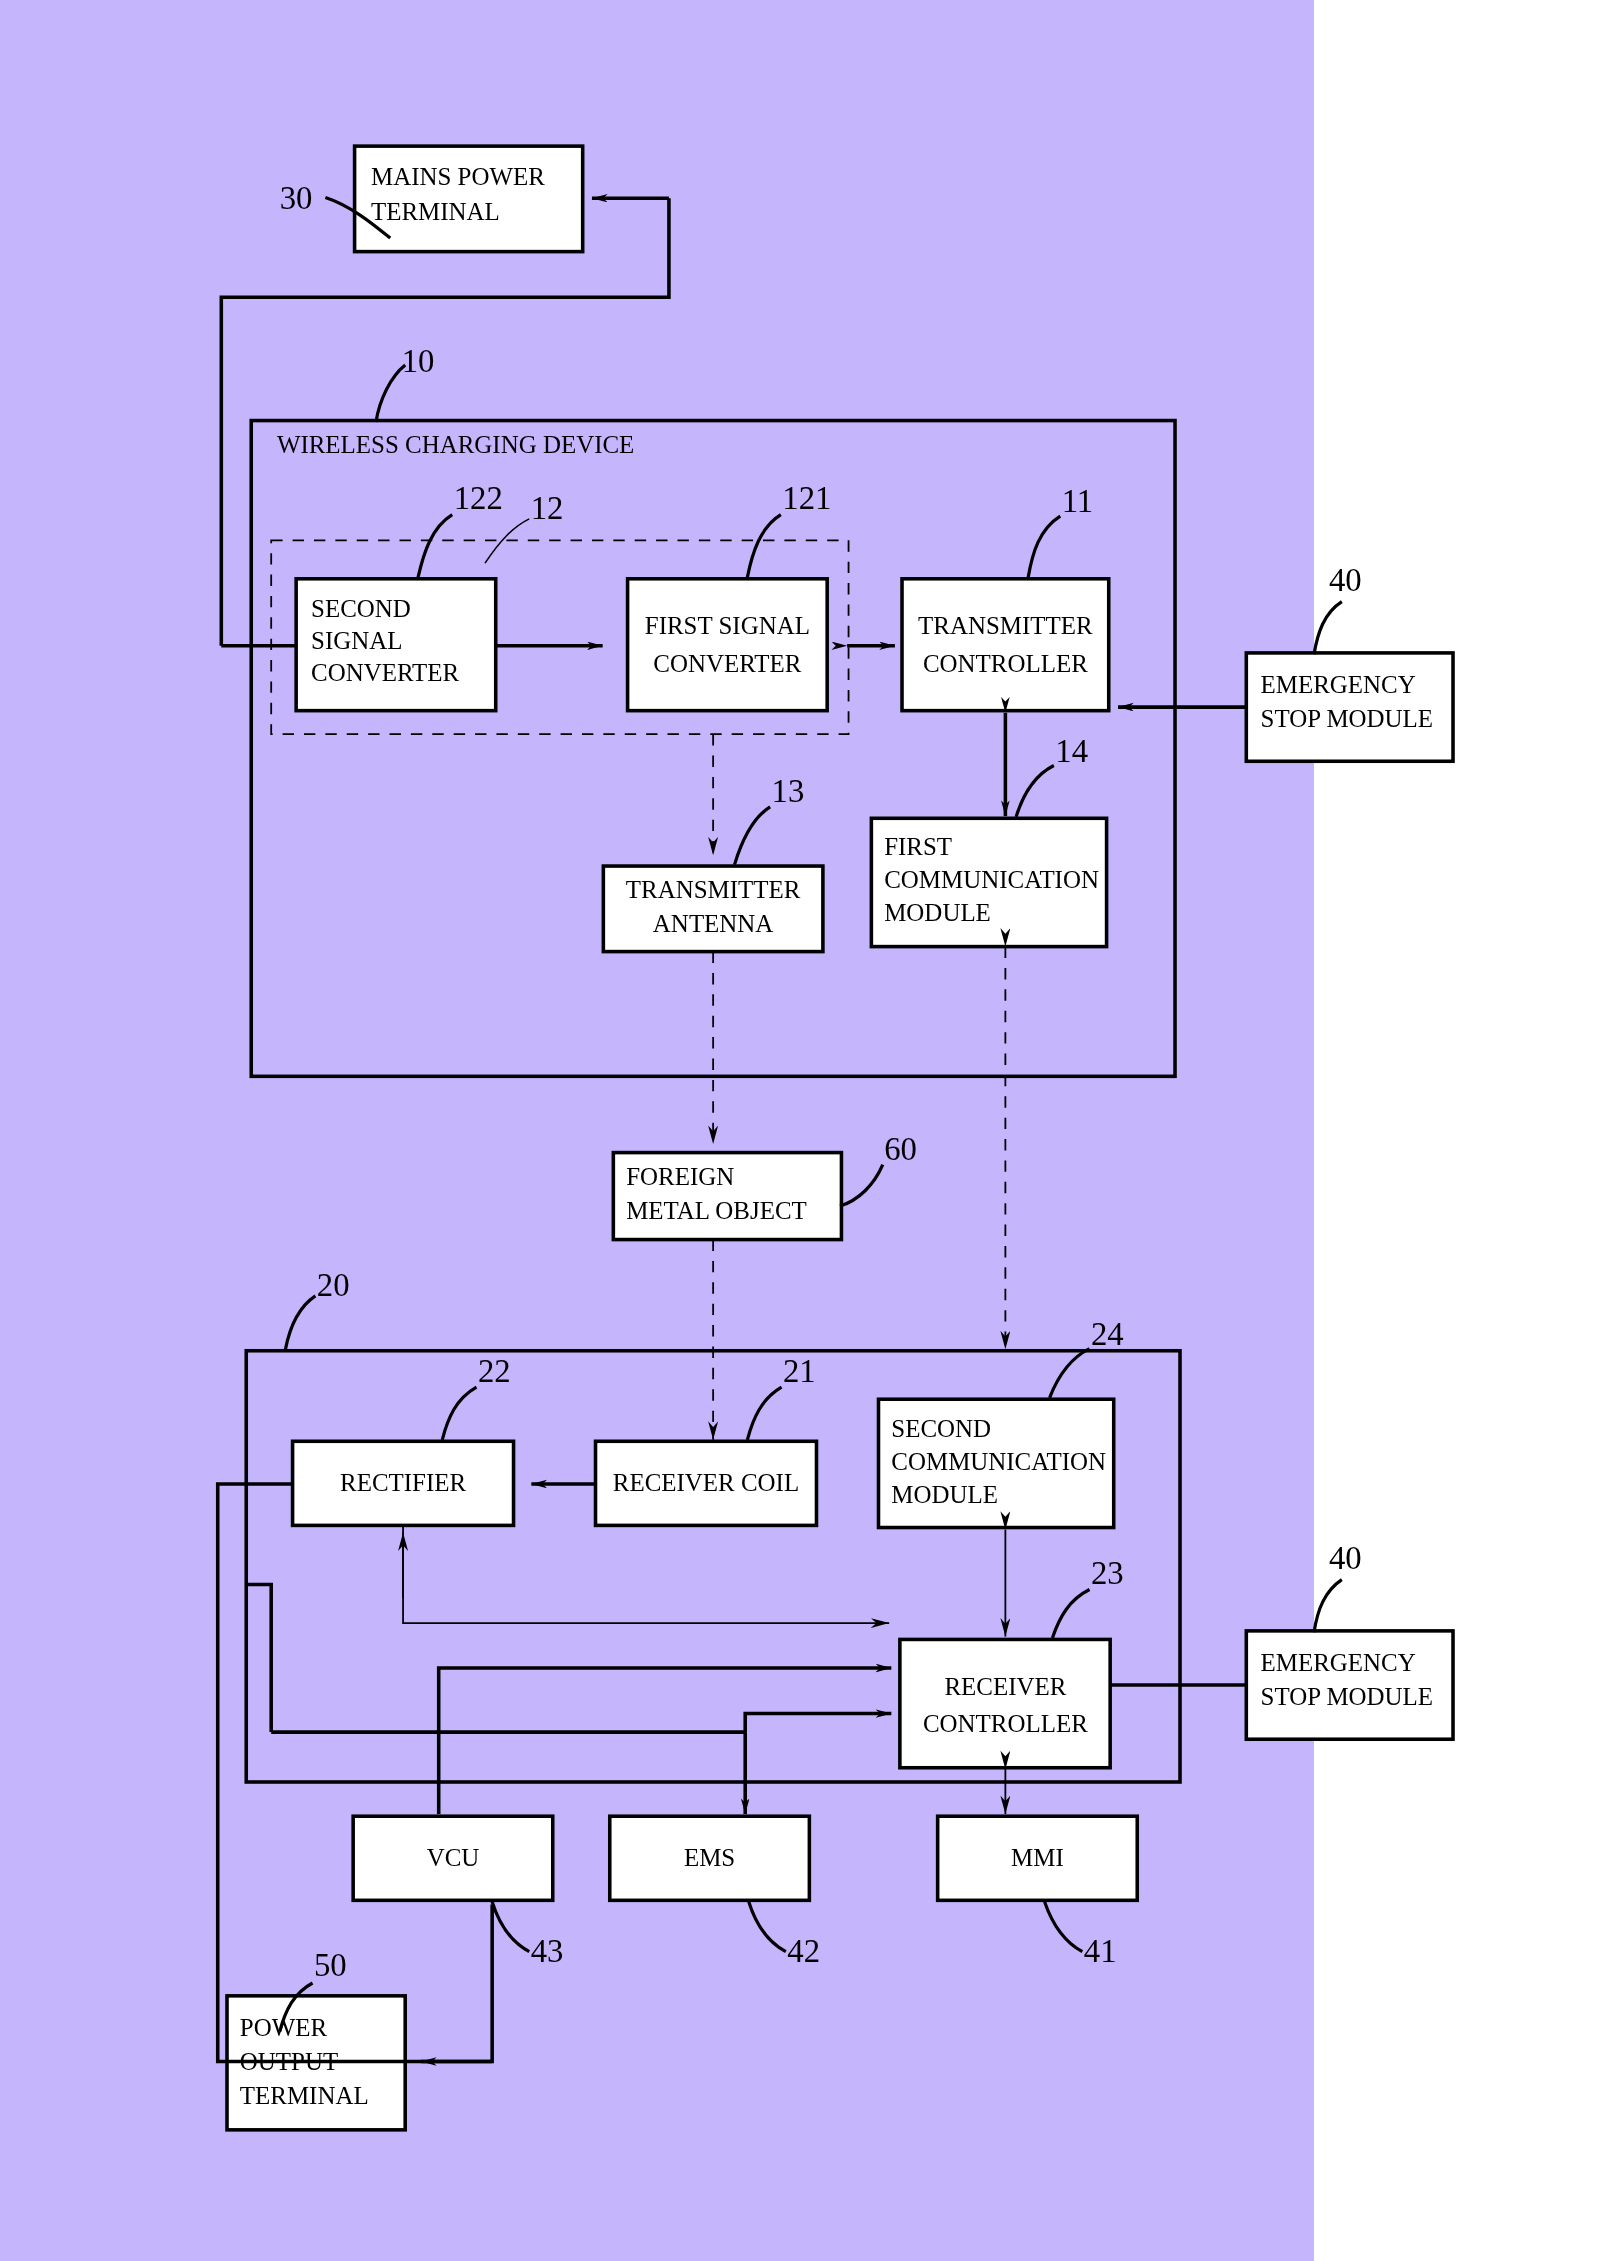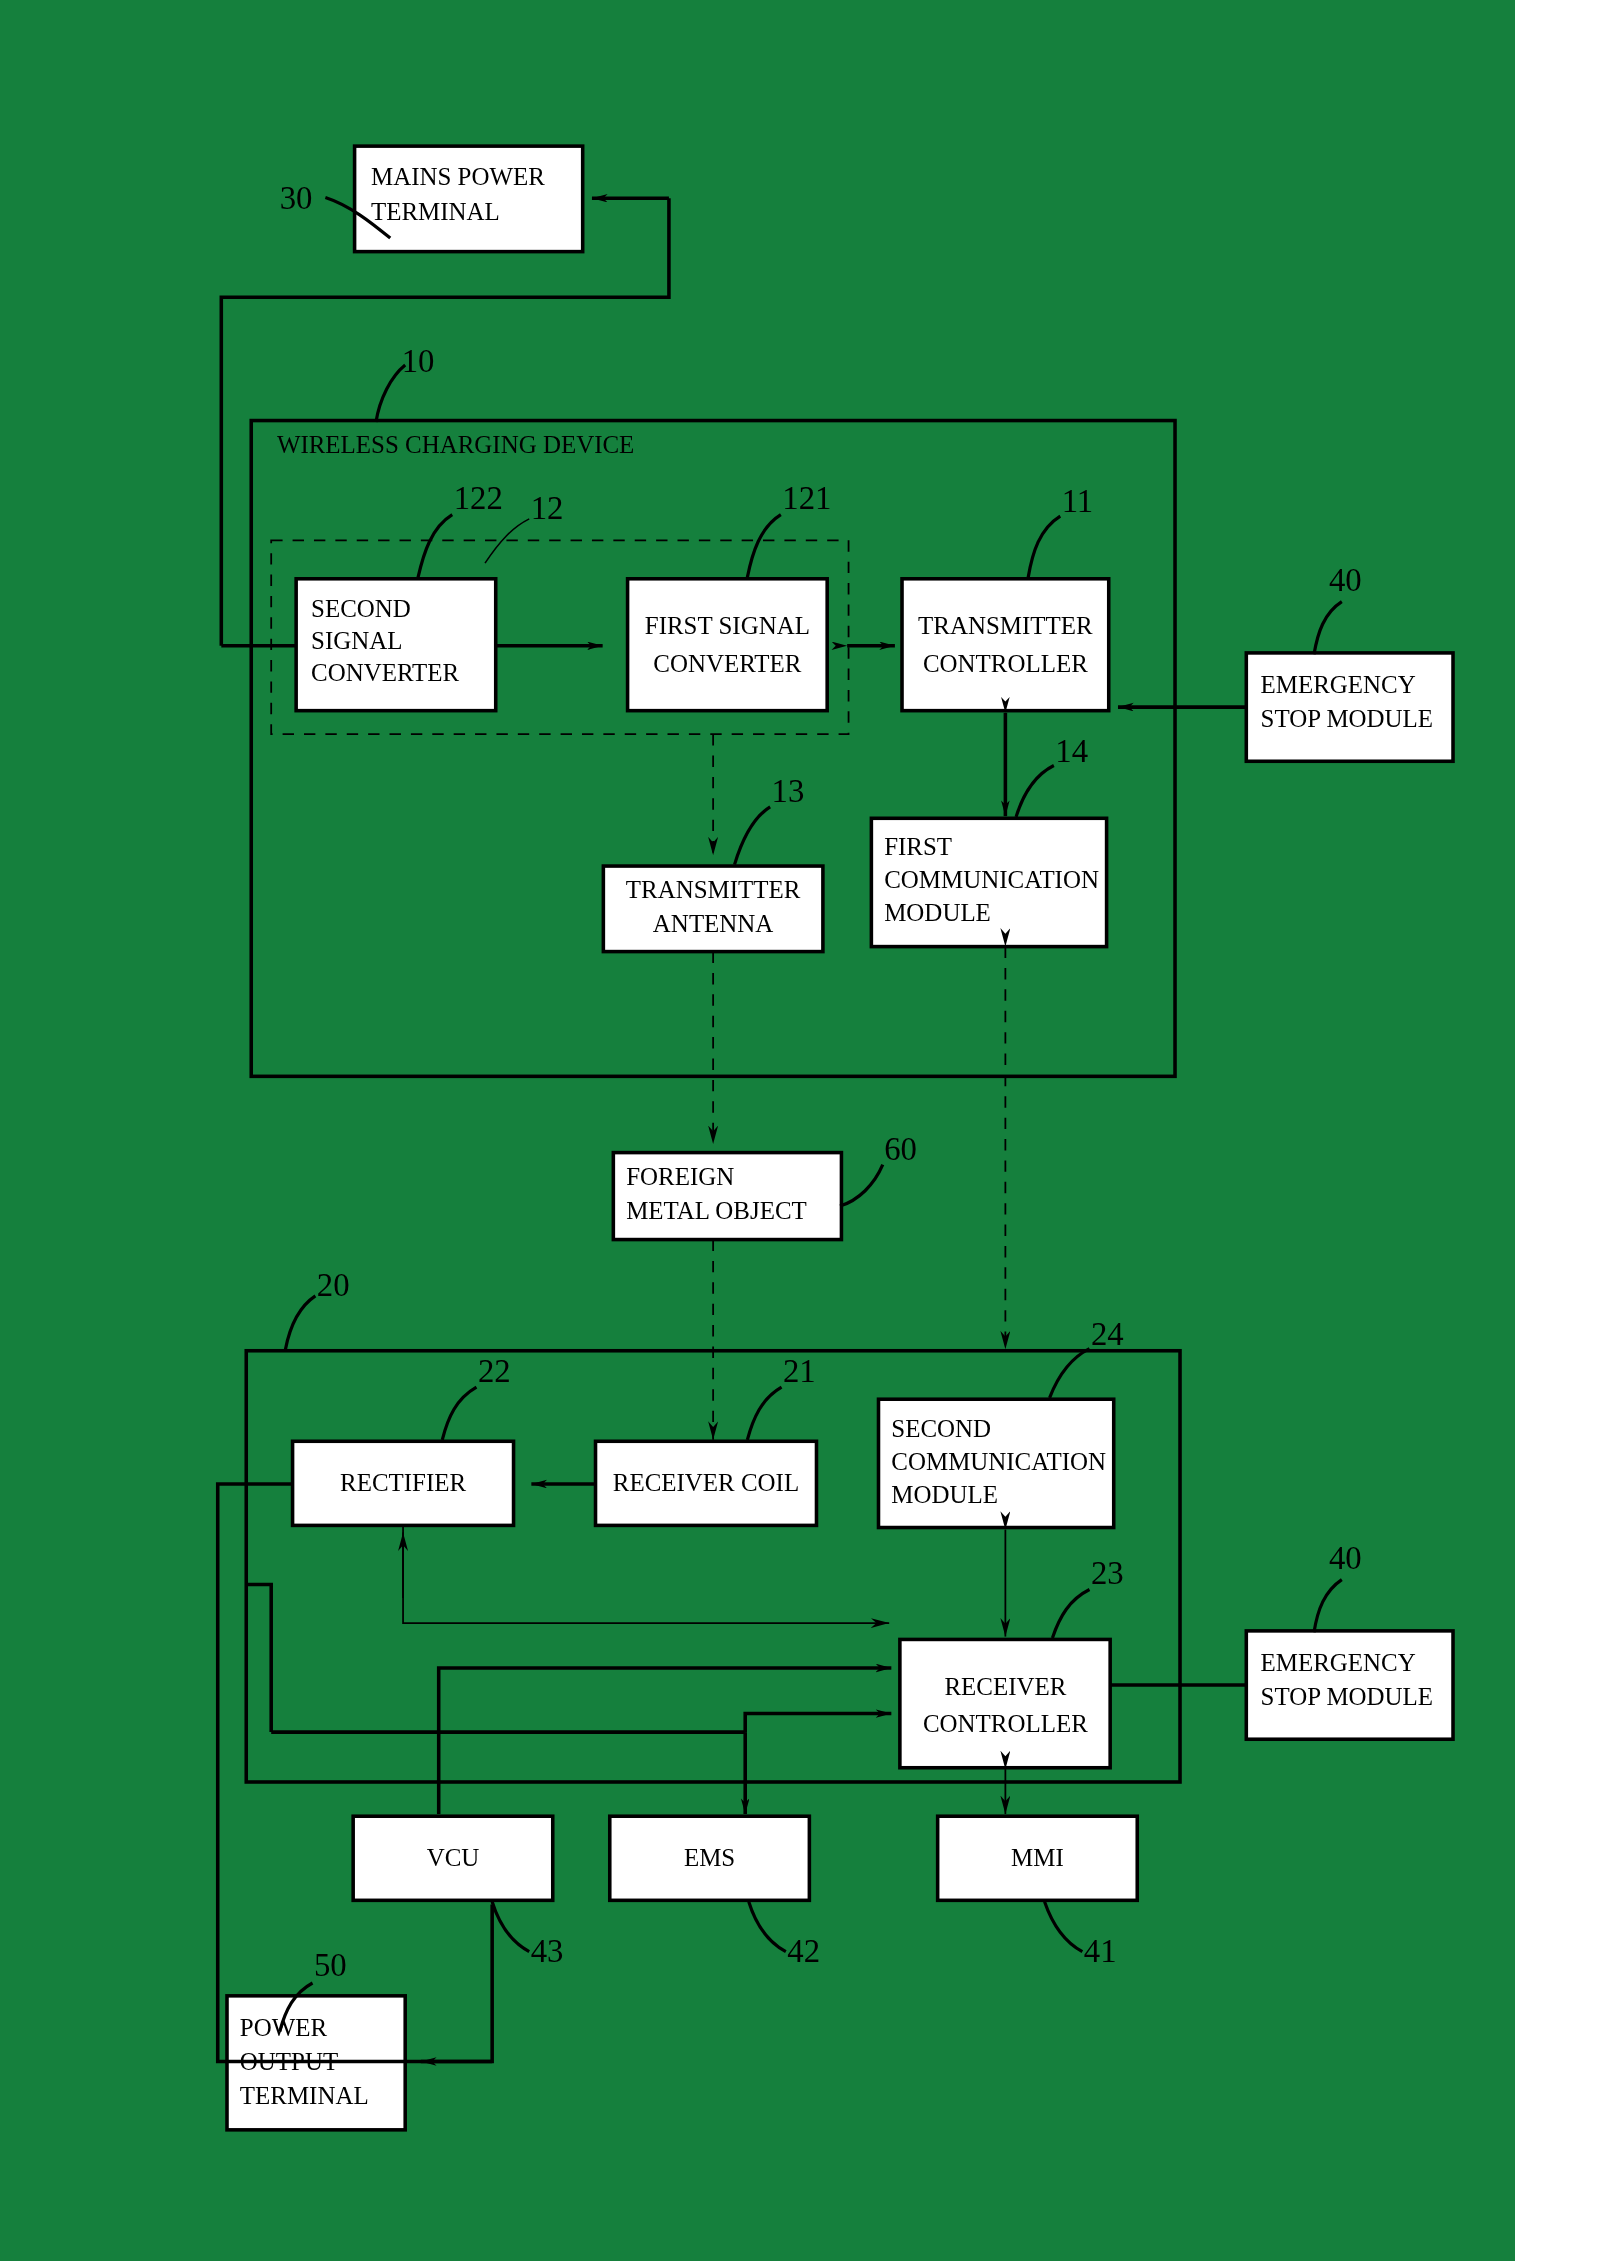--- a/index.html
+++ b/index.html
@@ -2,23 +2,23 @@
 <html style="font-size:11.4px"><head>
 <meta charset="utf-8">
 <style>
   html, body {
     margin: 0;
     padding: 0;
     background: #ffffff;
   }
   #figure-root {
     position: relative;
-    width: 1515px;
+    width: 1314px;
     height: 2261px;
-    background: #15803d;
+    background: #c4b5fd;
     font-family: "Liberation Serif", serif;
   }
   svg#figure-svg {
     position: absolute;
     top: 0; left: 0;
     width: 1618px;
     height: 2261px;
     display: block;
   }
   .blk-rect {

